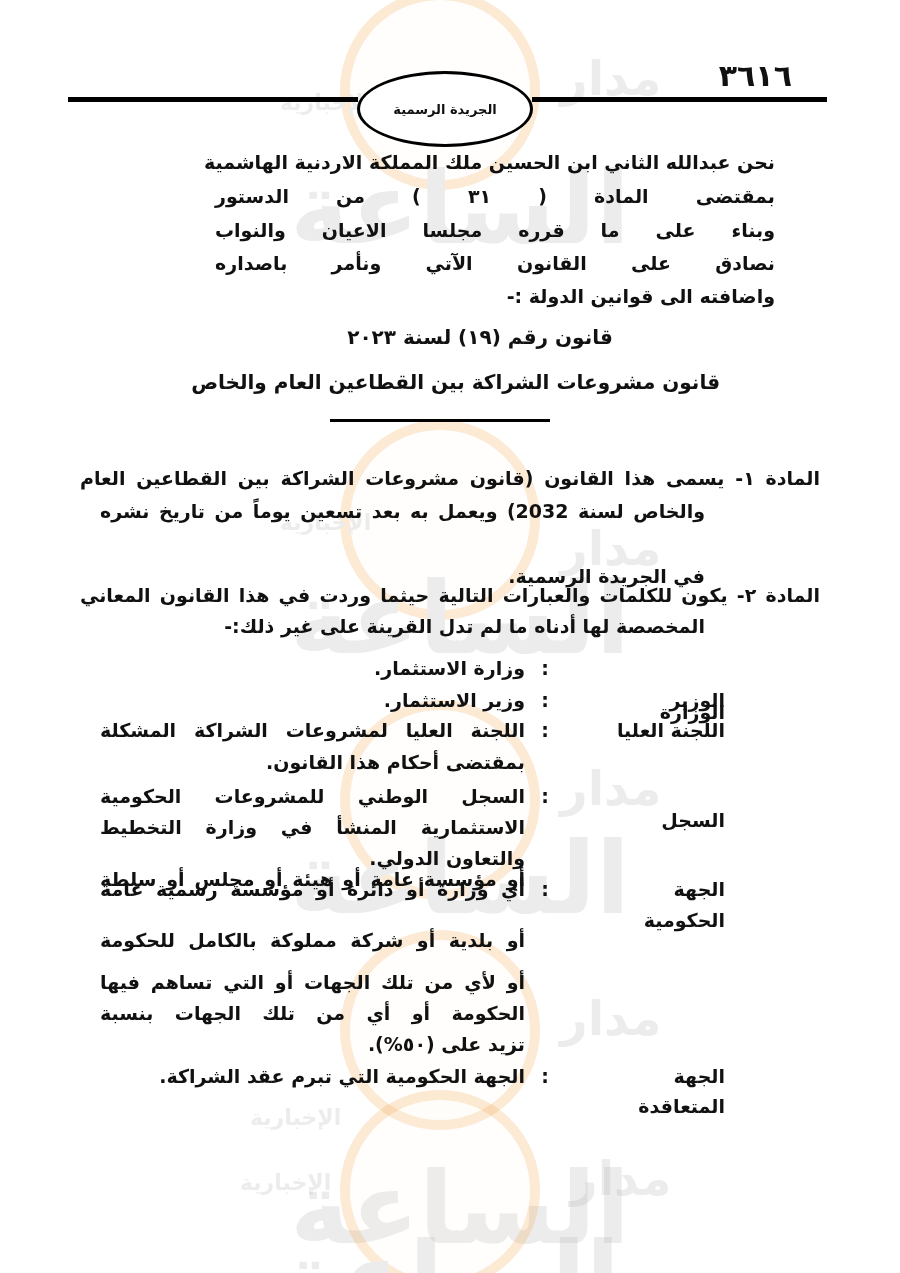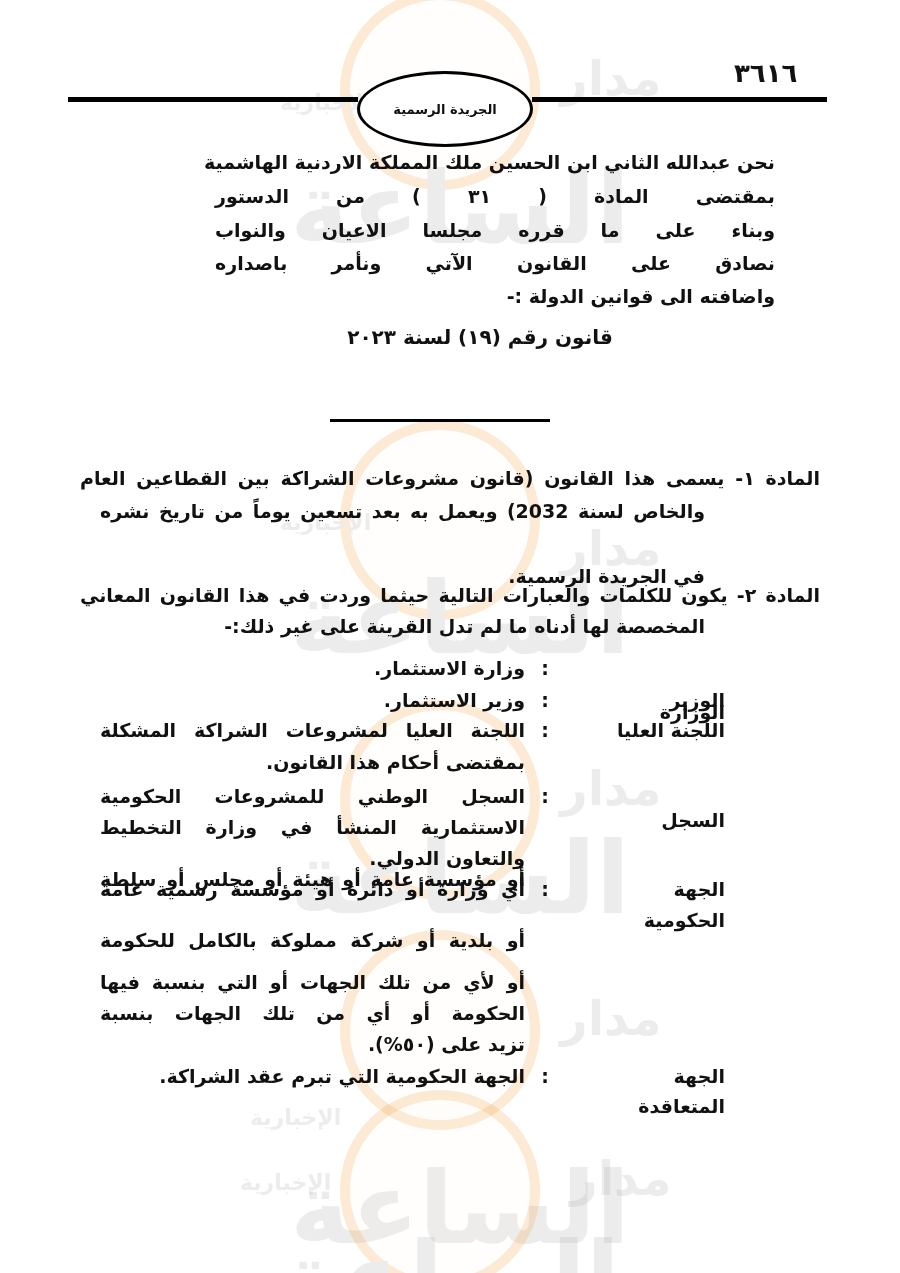--- a/index.html
+++ b/index.html
@@ -6,22 +6,22 @@
   body {
     width:900px; height:1273px; background:#ffffff; position:relative; overflow:hidden;
     font-family:"DejaVu Sans","Liberation Sans",sans-serif; color:#111;
   }
   .page { position:absolute; inset:0; }
   
   .wm { position:absolute; pointer-events:none; opacity:0.22; }
   .wm .clock { position:absolute; width:200px; height:200px; border-radius:50%;
     border:10px solid #f0a040; box-sizing:border-box; background:rgba(255,240,220,0.4); }
   .wm .brand { position:absolute; font-family:"DejaVu Sans",sans-serif; font-weight:bold; color:#aaa; white-space:nowrap; }
-  .header-num { position:absolute; top:58px; left:712px; width:80px; text-align:left; direction:ltr;
-    font-size:26px; font-weight:bold; letter-spacing:4px; font-family:"DejaVu Sans",sans-serif;margin-left:22px; }
+  .header-num { position:absolute; top:58px; left:712px; width:80px; text-align:right; direction:ltr;
+    font-size:30px; font-weight:bold; letter-spacing:4px; font-family:"DejaVu Sans",sans-serif; }
   .rule { position:absolute; background:#000; }
   .oval { position:absolute; left:357px; top:71px; width:176px; height:76px; border:3px solid #000; border-radius:50%;
     background:#fff; box-sizing:border-box; display:flex; align-items:center; justify-content:center; font-size:13px; font-weight:bold; }
   .line { position:absolute; white-space:nowrap; font-weight:bold; font-size:19px; line-height:24px; }
   .preamble { right:125px; width:560px; text-align:justify; text-align-last:justify; }
   .center { text-align:center; }
   .art { right:80px; width:740px; text-align:justify; text-align-last:justify; }
   .art.cont { right:195px; width:625px; }
   .art.last { text-align-last:right; }
   .term { right:175px; width:130px; text-align:right; }
@@ -69,20 +69,21 @@
   <div class="rule" style="left:532px;top:97px;width:295px;height:5px;"></div>
   <div class="oval">الجريدة الرسمية</div>
 
   <div class="line preamble" style="top:150px;">نحن عبدالله الثاني ابن الحسين ملك المملكة الاردنية الهاشمية</div>
   <div class="line preamble" style="top:184px;">بمقتضى المادة ( ٣١ ) من الدستور</div>
   <div class="line preamble" style="top:218px;">وبناء على ما قرره مجلسا الاعيان والنواب</div>
   <div class="line preamble" style="top:251px;">نصادق على القانون الآتي ونأمر باصداره</div>
   <div class="line preamble" style="top:284px;width:auto;text-align-last:right;margin-left:23px;">واضافته الى قوانين الدولة :-</div>
 
   <div class="line center" style="top:325px;left:280px;width:400px;font-size:20px;">قانون رقم (١٩) لسنة ٢٠٢٣</div>
+  <div class="line center" style="top:370px;left:200px;width:520px;font-size:20px;">قانون مشروعات الشراكة بين القطاعين العام والخاص</div>
   <div class="rule" style="left:330px;top:419px;width:220px;height:3px;"></div>
 
   <div class="line art" style="top:466px;">المادة ١- يسمى هذا القانون (قانون مشروعات الشراكة بين القطاعين العام</div>
   <div class="line art cont" style="top:499px;width:605px;">والخاص لسنة 2032) ويعمل به بعد تسعين يوماً من تاريخ نشره</div>
   <div class="line art cont last" style="top:564px;">في الجريدة الرسمية.</div>
 
   <div class="line art" style="top:583px;">المادة ٢- يكون للكلمات والعبارات التالية حيثما وردت في هذا القانون المعاني</div>
   <div class="line art cont last" style="top:614px;">المخصصة لها أدناه ما لم تدل القرينة على غير ذلك:-</div>
 
   <div class="line term" style="top:656px;margin-top:44px;">الوزارة</div>
@@ -103,21 +104,21 @@
   <div class="line def" style="top:815px;">الاستثمارية المنشأ في وزارة التخطيط</div>
   <div class="line def" style="top:784px;">السجل الوطني للمشروعات الحكومية</div>
   <div class="line def last" style="top:846px;">والتعاون الدولي.</div>
 
   <div class="line term" style="top:877px;text-align-last:justify;text-align:justify;">الجهة</div>
   <div class="line term" style="top:908px;">الحكومية</div>
   <div class="line colon" style="top:877px;">:</div>
   <div class="line def" style="top:877px;">أي وزارة أو دائرة أو مؤسسة رسمية عامة</div>
   <div class="line def" style="top:867px;">أو مؤسسة عامة أو هيئة أو مجلس أو سلطة</div>
   <div class="line def" style="top:916px;margin-top:12px;">أو بلدية أو شركة مملوكة بالكامل للحكومة</div>
-  <div class="line def" style="top:970px;">أو لأي من تلك الجهات أو التي بنسبة فيها</div>
+  <div class="line def" style="top:970px;">أو لأي من تلك الجهات أو التي تساهم فيها</div>
   <div class="line def" style="top:1001px;">الحكومة أو أي من تلك الجهات بنسبة</div>
   <div class="line def last" style="top:1032px;">تزيد على (٥٠%).</div>
 
   <div class="line term" style="top:1064px;text-align-last:justify;text-align:justify;">الجهة</div>
   <div class="line term" style="top:1094px;">المتعاقدة</div>
   <div class="line colon" style="top:1064px;">:</div>
   <div class="line def last" style="top:1064px;">الجهة الحكومية التي تبرم عقد الشراكة.</div>
 
 </div>
 

